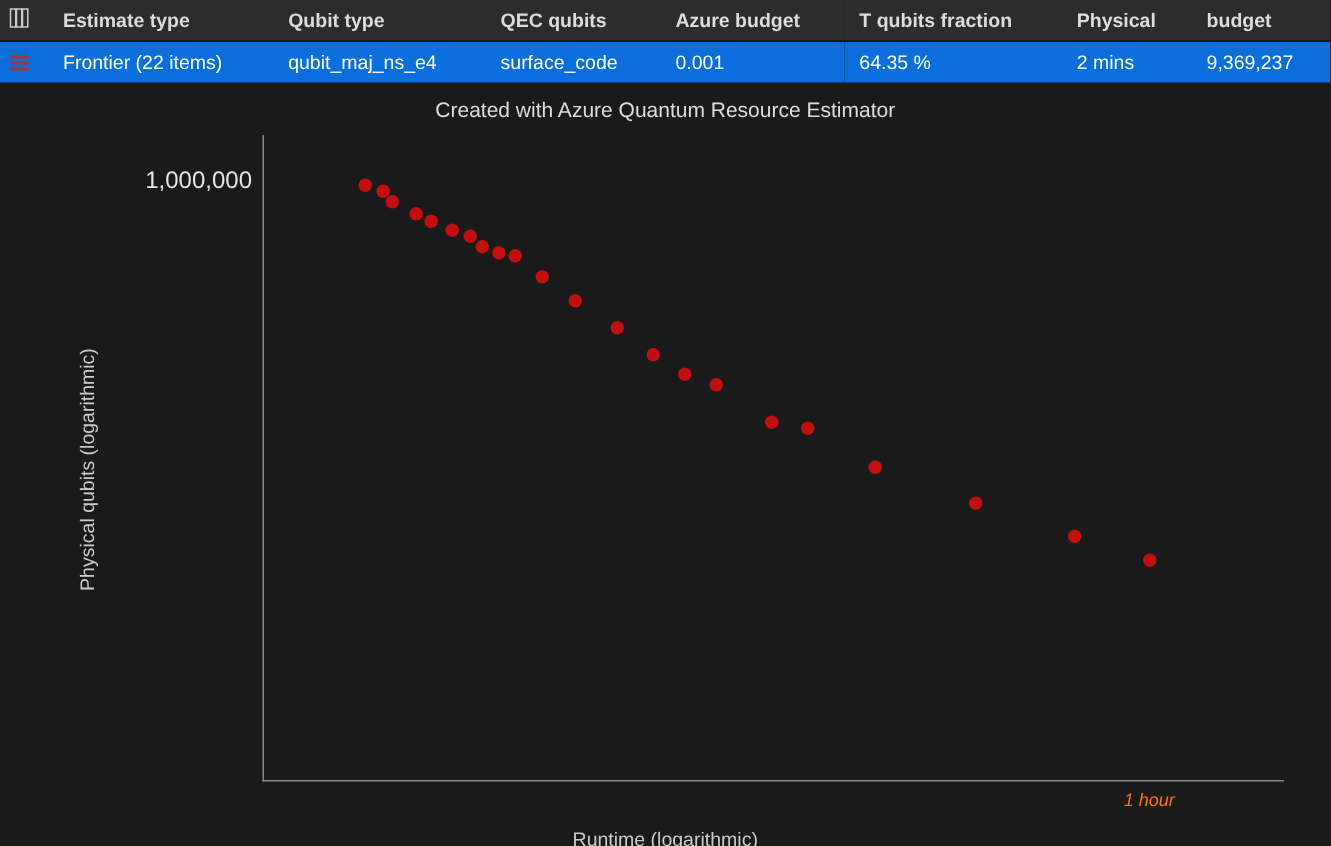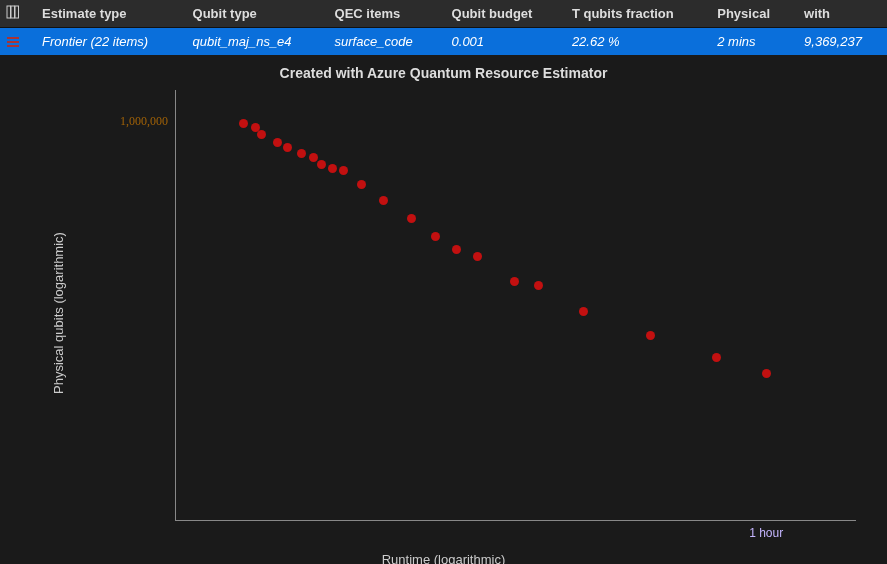--- a/index.html
+++ b/index.html
@@ -26,21 +26,20 @@
     background: #2c2c2c;
   }
   .table th {
     font-weight: 600;
     color: #ddd;
     border-bottom: 1px solid #111;
   }
   .table tbody tr.selected {
     background: #0a6fdb;
     color: #fff;
-    font-style: italic;
   }
   .icon-cell {
     width: 20px;
     padding: 4px 6px !important;
   }
   .tree-icon {
     display: inline-block;
   }
   .tree-icon svg { display:block; }
   .menu-icon svg { display:block; }
@@ -50,21 +49,20 @@
     width: 887px;
     height: 516px; 
   }
   .chart-title {
     position: absolute;
     left: 0; right: 0;
     top: 10px;
     text-align: center;
     font-size: 14px;
     color: #ddd;
-    font-weight: bold;
   }
   .yaxis-label {
     position: absolute;
     left: 58px;
     top: 50%;
     transform: translate(-50%, -50%) rotate(-90deg);
     transform-origin: center;
     font-size: 13px;
     color: #ccc;
     white-space: nowrap;
@@ -83,32 +81,32 @@
     top: 35px;
     width: 680px;
     height: 430px;
     border-left: 1px solid #888;
     border-bottom: 1px solid #888;
   }
   .ytick-label {
     position: absolute;
     right: 100%;
     transform: translate(-8px, -50%);
-    font-size: 12px;
-    color: #a16207;
+    font-size: 16px;
+    color: #e5e5e5;
     white-space: nowrap;
-    font-family: Liberation Serif, serif;
   }
   .xtick-label {
     position: absolute;
     top: 100%;
     transform: translate(-50%, 6px);
     font-size: 12px;
-    color: #c4b5fd;
+    color: #f97316;
     white-space: nowrap;
+    font-style: italic;
   }
   .point {
     position: absolute;
     width: 9px;
     height: 9px;
     margin-left: -4.5px;
     margin-top: -4.5px;
     border-radius: 50%;
   }
 </style>
@@ -122,43 +120,43 @@
         <span class="tree-icon">
           <svg width="14" height="14" viewBox="0 0 14 14">
             <rect x="1" y="1" width="3.5" height="12" fill="none" stroke="#ccc" stroke-width="1"></rect>
             <rect x="5" y="1" width="3.5" height="12" fill="none" stroke="#ccc" stroke-width="1"></rect>
             <rect x="9" y="1" width="3.5" height="12" fill="none" stroke="#ccc" stroke-width="1"></rect>
           </svg>
         </span>
       </th>
       <th>Estimate type</th>
       <th>Qubit type</th>
-      <th>QEC items</th>
-      <th>Qubit budget</th>
+      <th>QEC qubits</th>
+      <th>Azure budget</th>
       <th>T qubits fraction</th>
       <th>Physical</th>
-      <th>with</th>
+      <th>budget</th>
     </tr>
   </thead>
   <tbody>
     <tr class="selected">
       <td class="icon-cell">
         <span class="menu-icon">
           <svg width="14" height="12" viewBox="0 0 14 12">
             <line x1="1" y1="2" x2="13" y2="2" stroke="#a33" stroke-width="2"></line>
             <line x1="1" y1="6" x2="13" y2="6" stroke="#a33" stroke-width="2"></line>
             <line x1="1" y1="10" x2="13" y2="10" stroke="#a33" stroke-width="2"></line>
           </svg>
         </span>
       </td>
       <td>Frontier (22 items)</td>
       <td>qubit_maj_ns_e4</td>
       <td>surface_code</td>
       <td>0.001</td>
-      <td>22.62 %</td>
+      <td>64.35 %</td>
       <td>2 mins</td>
       <td>9,369,237</td>
     </tr>
   </tbody>
 </table>
 
 <div class="chart-wrap">
   <div class="chart-title">Created with Azure Quantum Resource Estimator</div>
   <div class="yaxis-label">Physical qubits (logarithmic)</div>
   <div class="xaxis-label">Runtime (logarithmic)</div>

